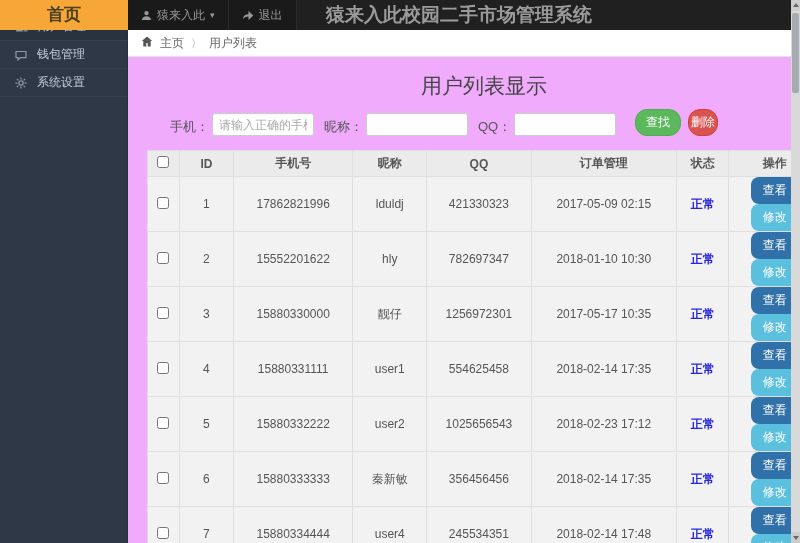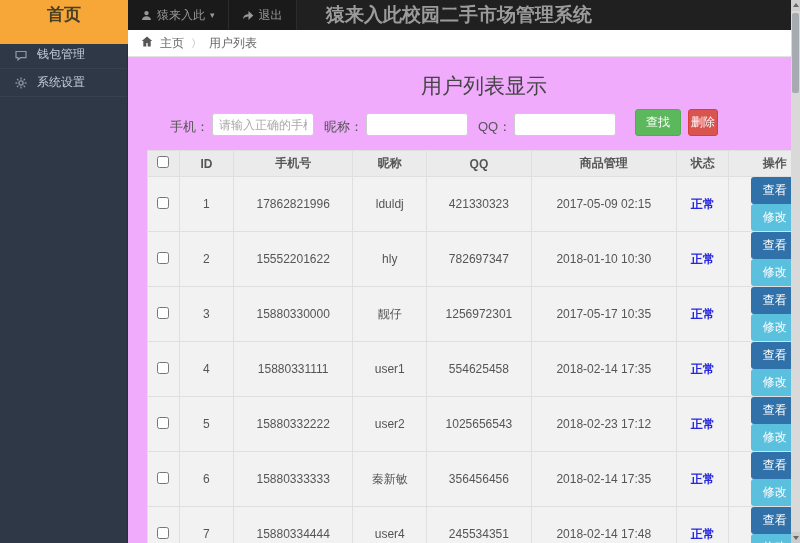--- a/index.html
+++ b/index.html
@@ -5,21 +5,21 @@
   * { margin:0; padding:0; box-sizing:border-box; }
   html,body { width:800px; height:543px; }
   body {
     position:relative; overflow:hidden;
     background:#2f3847;
     font-family:"Liberation Sans","DejaVu Sans",sans-serif;
   }
   
   .topbar { position:absolute; left:0; top:0; width:800px; height:30px; background:#202020; z-index:5; }
   .logo {
-    position:absolute; left:0; top:0; width:128px; height:44px;
+    position:absolute; left:0; top:0; width:128px; height:30px;
     background:#f6a738; color:#4a3f22; font-size:17px; font-weight:bold;
     text-align:center; line-height:30px; cursor:pointer;
   }
   .top-title {
     position:absolute; left:128px; right:10px; top:0; line-height:30px;
     text-align:center; color:#9b9b9b; font-size:19px; font-weight:bold;border-radius:11px;
   }
   .nav-items { position:absolute; left:128px; top:0; height:30px; display:flex; background:#1a1a1a; }
   .nav-item {
     padding:0 13px; height:30px; display:flex; align-items:center; gap:5px;
@@ -47,31 +47,31 @@
   .page-title { text-align:center; font-size:21px; color:#454545; margin:15px 0 12px; font-weight:normal; }
   
   .search-bar { display:flex; align-items:flex-end; padding-left:42px; padding-right:122px; font-size:13px; color:#555; height:24px; }
   .search-bar label { margin-right:3px; white-space:nowrap; }
   .search-bar input {
     width:102px; height:23px; border:1px solid #ccc; border-radius:3px;
     padding:0 6px; font-size:12px; color:#555; margin-right:10px; outline:none; background:#fff;
   }
   .search-bar input::placeholder { color:#aaa; }
   .sb-btns { margin-left:auto; display:flex; gap:7px; }
-  .btn { border:none; border-radius:3px; color:#fff; font-size:12px; cursor:pointer; font-family:inherit; }
+  .btn { border:none; border-radius:12px; color:#fff; font-size:12px; cursor:pointer; font-family:inherit; }
   .btn-find   { background:#5cb85c; border:1px solid #4cae4c; padding:4px 10px; }
   .btn-delete { background:#d9534f; border:1px solid #d43f3a; padding:4px 2px; }
   
   .table-wrap { margin:14px 19px 0; }
   table { width:100%; border-collapse:collapse; font-size:12px; color:#555; background:#f2f2f2; table-layout:fixed; }
   th, td { border:1px solid #dfdfdf; text-align:center; height:29px; padding:0 2px; overflow:hidden; }
   th { background:#ebebeb; font-weight:bold; height:26px; color:#555; }
   input[type=checkbox] { width:12px; height:12px; cursor:pointer; }
   .status { color:#2525dd; font-weight:bold;text-align:center; }
-  .op-btn { border:none; border-radius:3px; color:#fff; font-size:12px; padding:5px 12px; margin:0 2px; cursor:pointer; font-family:inherit; }
+  .op-btn { border:none; border-radius:8px; color:#fff; font-size:12px; padding:5px 12px; margin:0 2px; cursor:pointer; font-family:inherit; }
   .op-view { background:#3071a9; }
   .op-edit { background:#5bc0de; }
   
   .scrollbar { position:absolute; right:0; top:0; width:9px; height:543px; background:#d9d9d9; z-index:9; }
   .sb-arrow { position:absolute; left:0; width:9px; height:11px; background:#cdcdcd; }
   .sb-arrow.up { top:0; } .sb-arrow.down { bottom:0; }
   .sb-arrow i { position:absolute; left:1.5px; width:0; height:0; border-left:3px solid transparent; border-right:3px solid transparent; }
   .sb-arrow.up i   { top:3px; border-bottom:4px solid #666; }
   .sb-arrow.down i { bottom:3px; border-top:4px solid #666; }
   .sb-thumb { position:absolute; left:1px; top:13px; width:7px; height:80px; background:#a6abb2; border-radius:2px; }
@@ -184,21 +184,21 @@
           <col style="width:7.8%">
           <col style="width:13.6%">
       </colgroup>
       <thead>
         <tr>
           <th><input type="checkbox" style=""></th>
           <th>ID</th>
           <th>手机号</th>
           <th>昵称</th>
           <th>QQ</th>
-          <th>商品管理</th>
+          <th>订单管理</th>
           <th>状态</th>
           <th>操作</th>
         </tr>
       </thead>
       <tbody>
         <tr>
           <td><input type="checkbox" style=""></td>
           <td>1</td>
           <td>17862821996</td>
           <td>lduldj</td>

